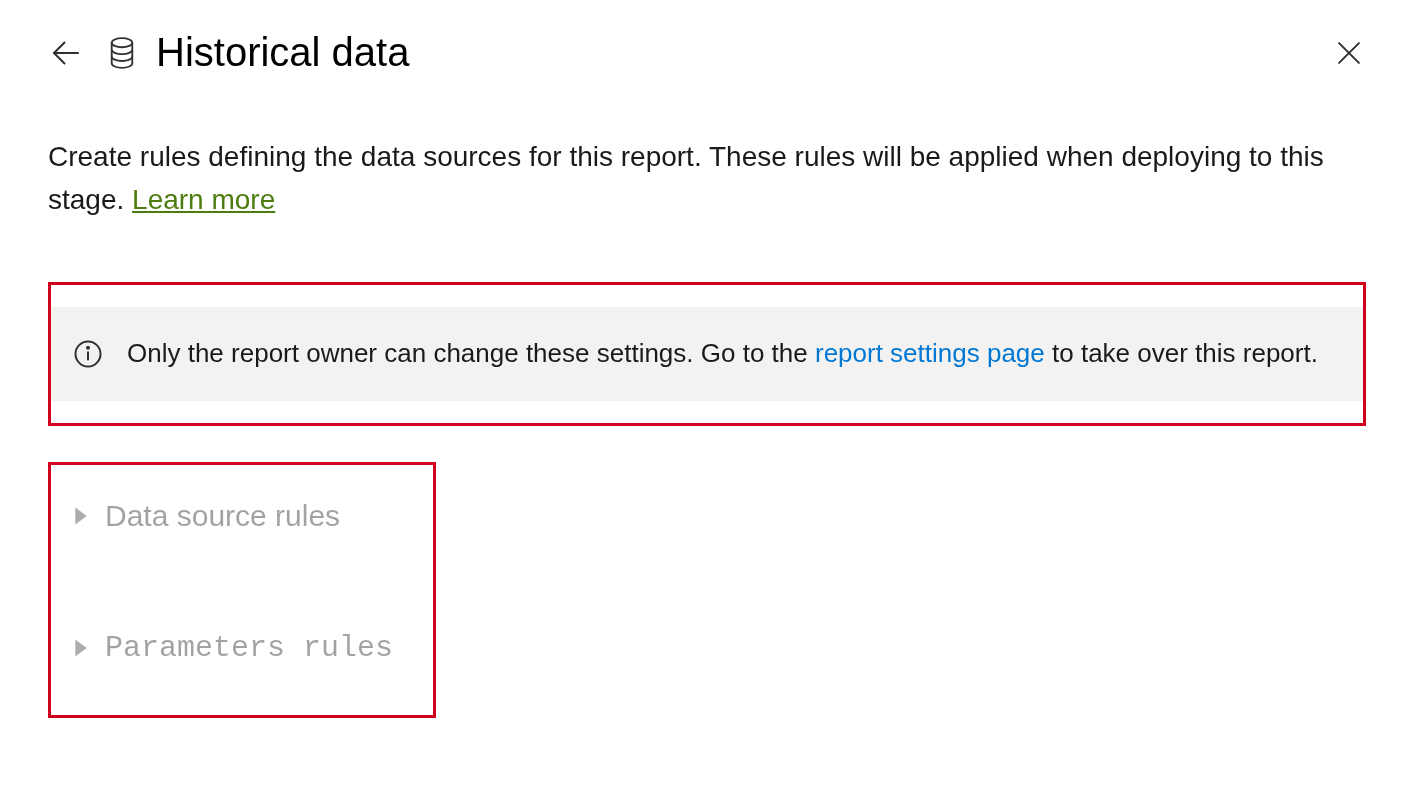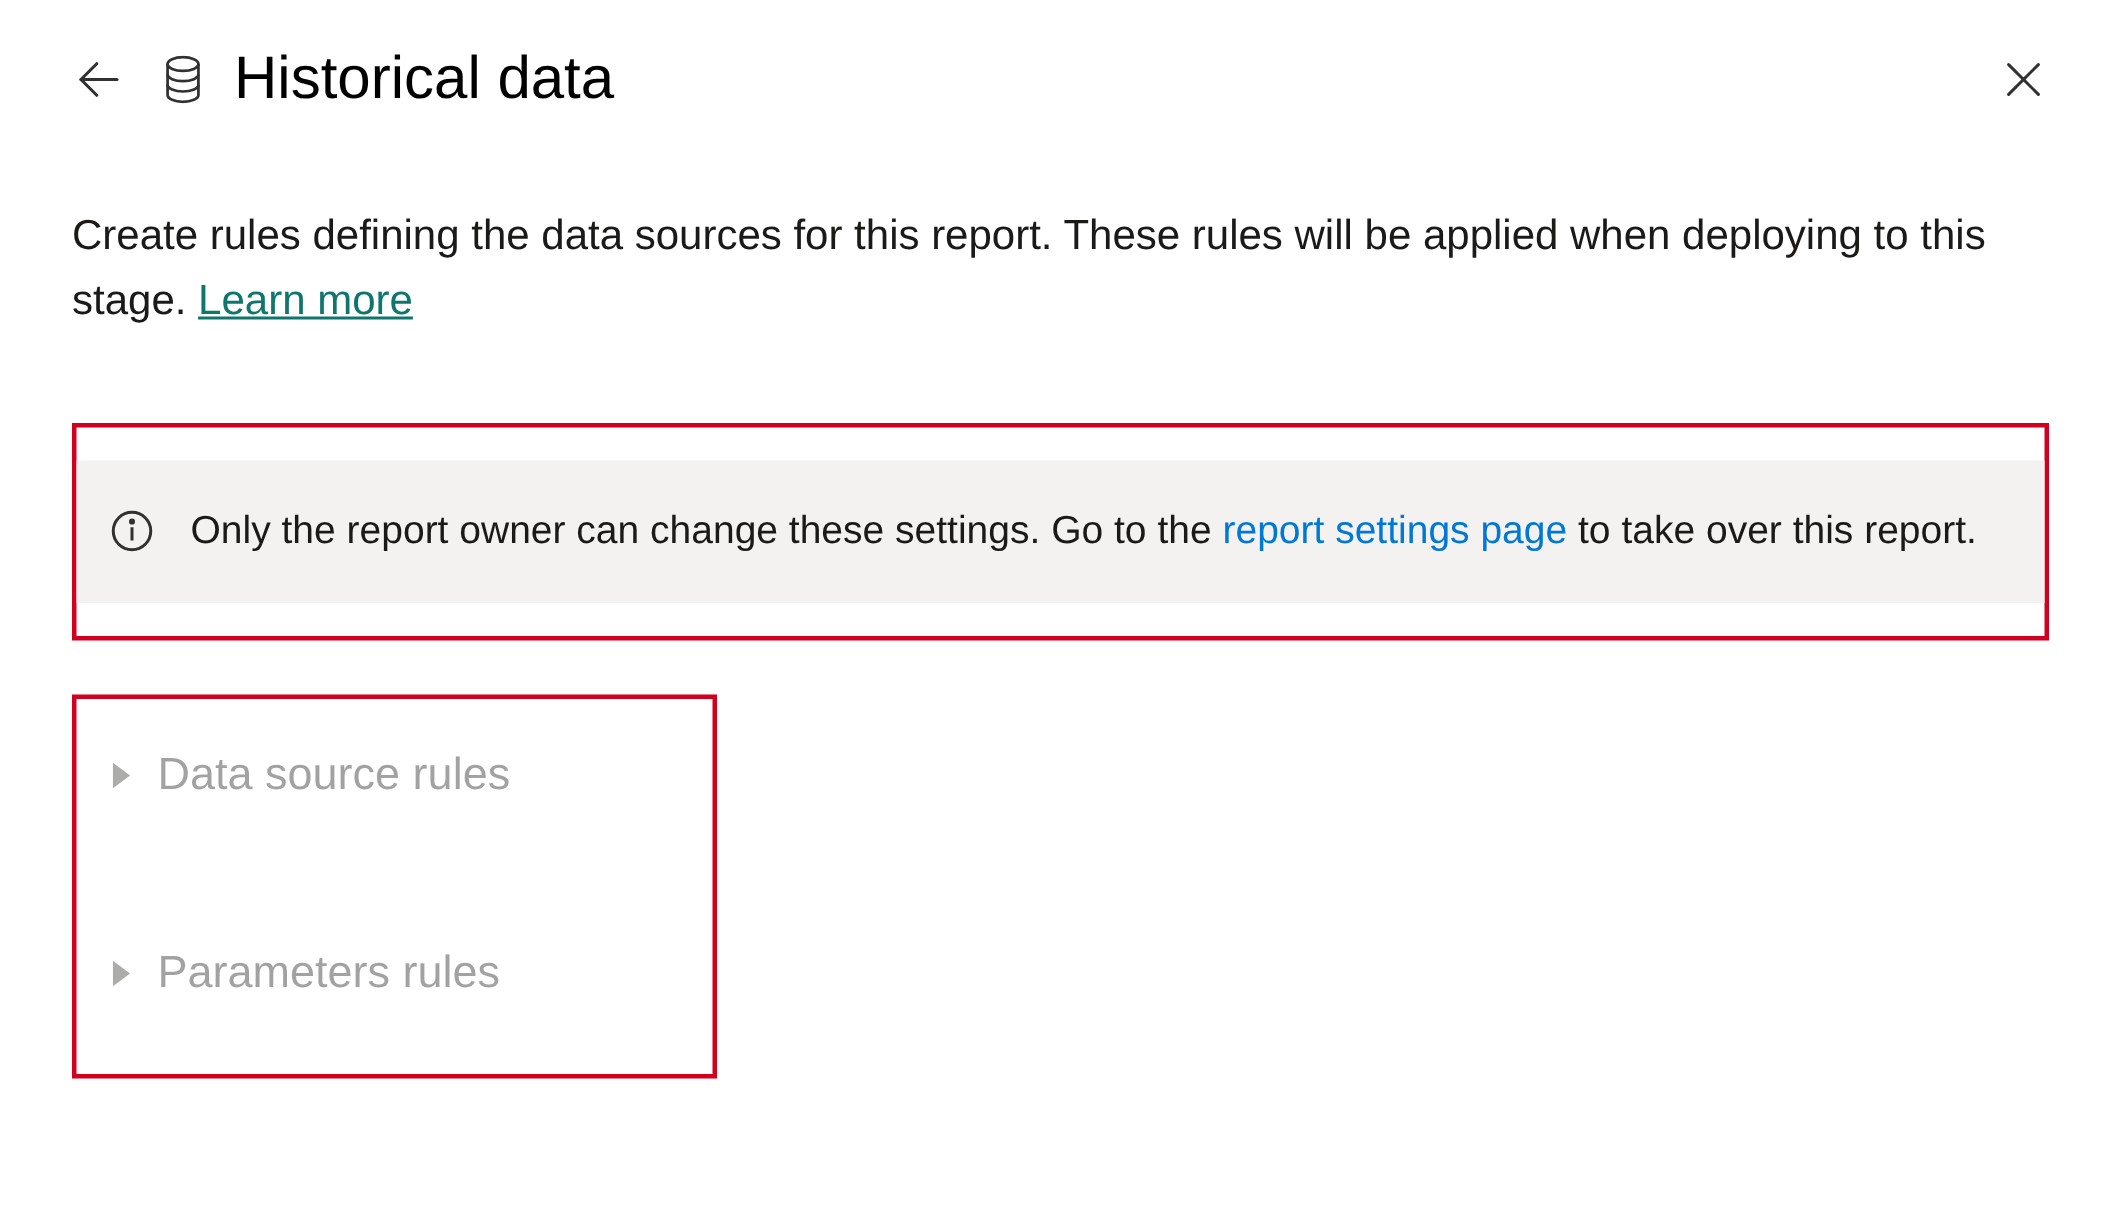--- a/index.html
+++ b/index.html
@@ -49,21 +49,21 @@
       margin-left: auto;
     }
     .description {
       font-size: 28px;
       line-height: 1.55;
       color: #1b1a19;
       margin-bottom: 60px;
       font-weight: 400;
     }
     .learn-more {
-      color: #0f766e;
+      color: #4d7c0f;
       text-decoration: underline;
       cursor: pointer;
     }
     .info-banner-wrap {
       border: 3px solid #d1001f;
       margin-bottom: 36px;
       padding: 22px 0;
     }
     .info-banner {
       background: #f3f2f1;
@@ -80,33 +80,34 @@
       font-size: 26px;
       line-height: 1.4;
       color: #1b1a19;
     }
     .settings-link {
       color: #0078d4;
       cursor: pointer;
     }
     .rules-box {
       border: 3px solid #d1001f;
-      width: 430px;
+      width: 388px;
       padding: 26px 22px 42px 22px;
     }
     .rule-section {
       display: flex;
       align-items: center;
       gap: 16px;
       cursor: default;
       opacity: 0.40;
       padding: 8px 0;
     }
     .rule-section + .rule-section {
       margin-top: 82px;
+      font-family: Liberation Mono, monospace;
     }
     .caret {
       display: inline-flex;
     }
     .rule-label {
       font-size: 30px;
       font-weight: 400;
       color: #1b1a19;
     }
   </style>

